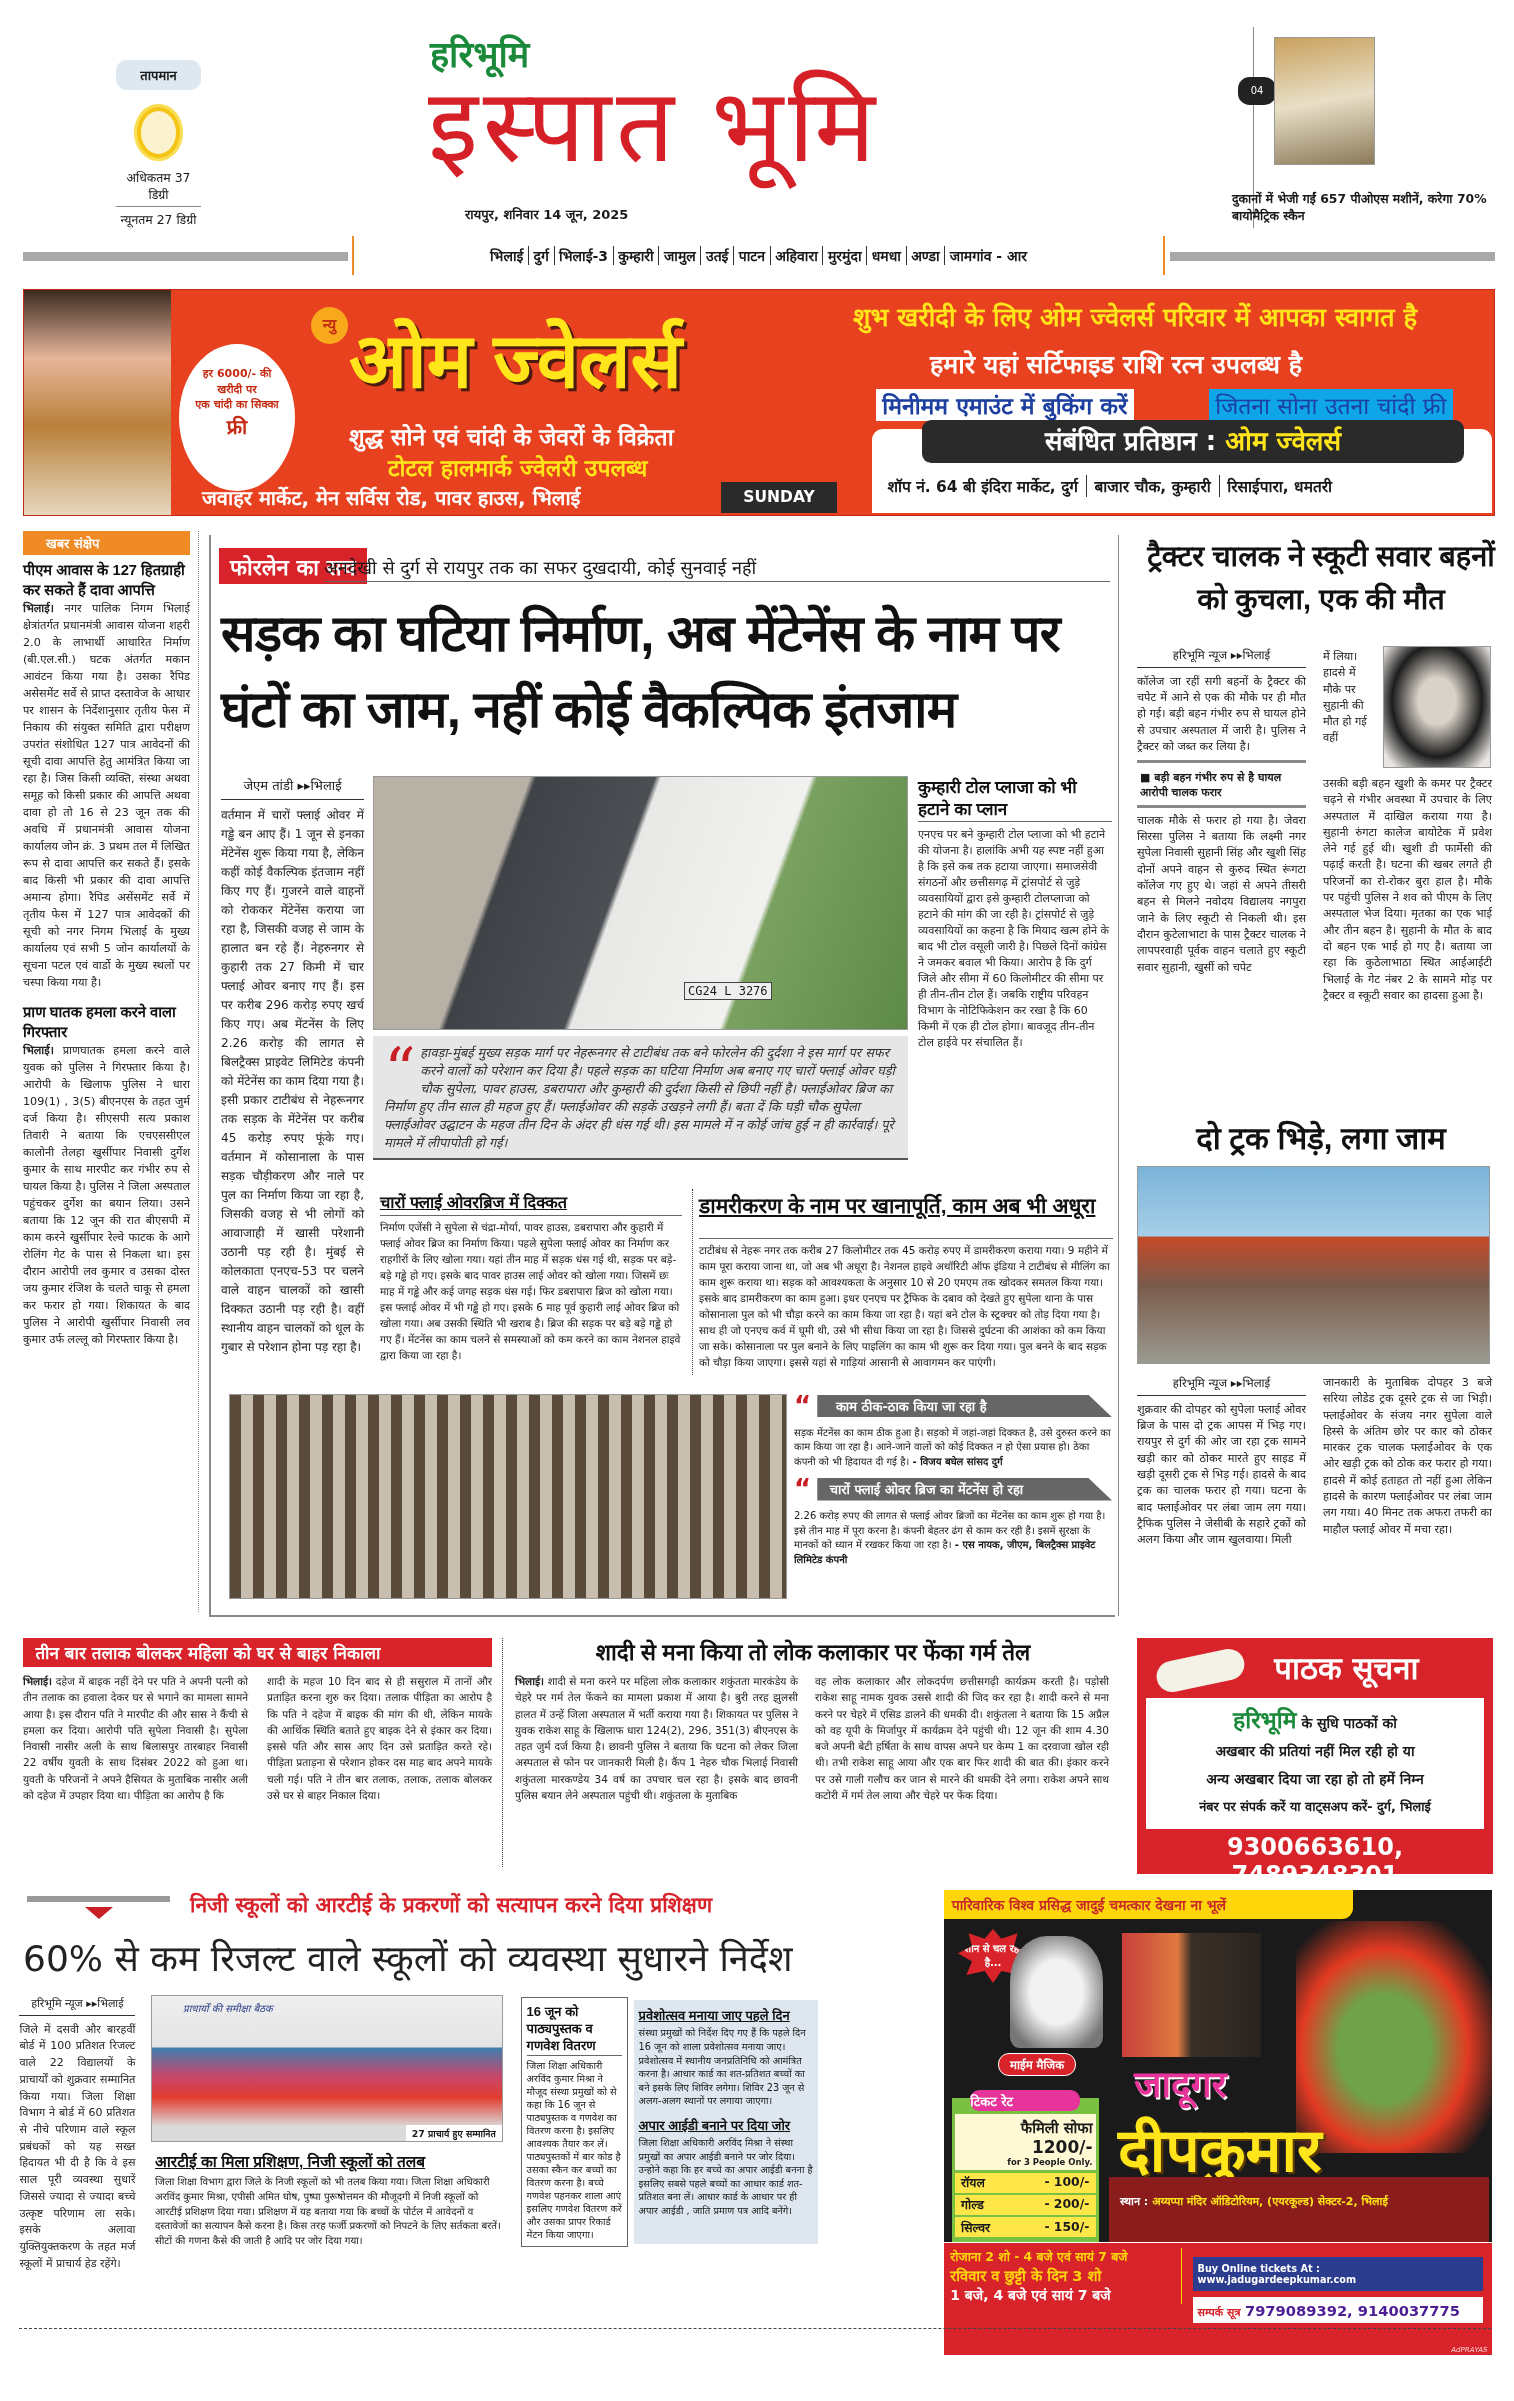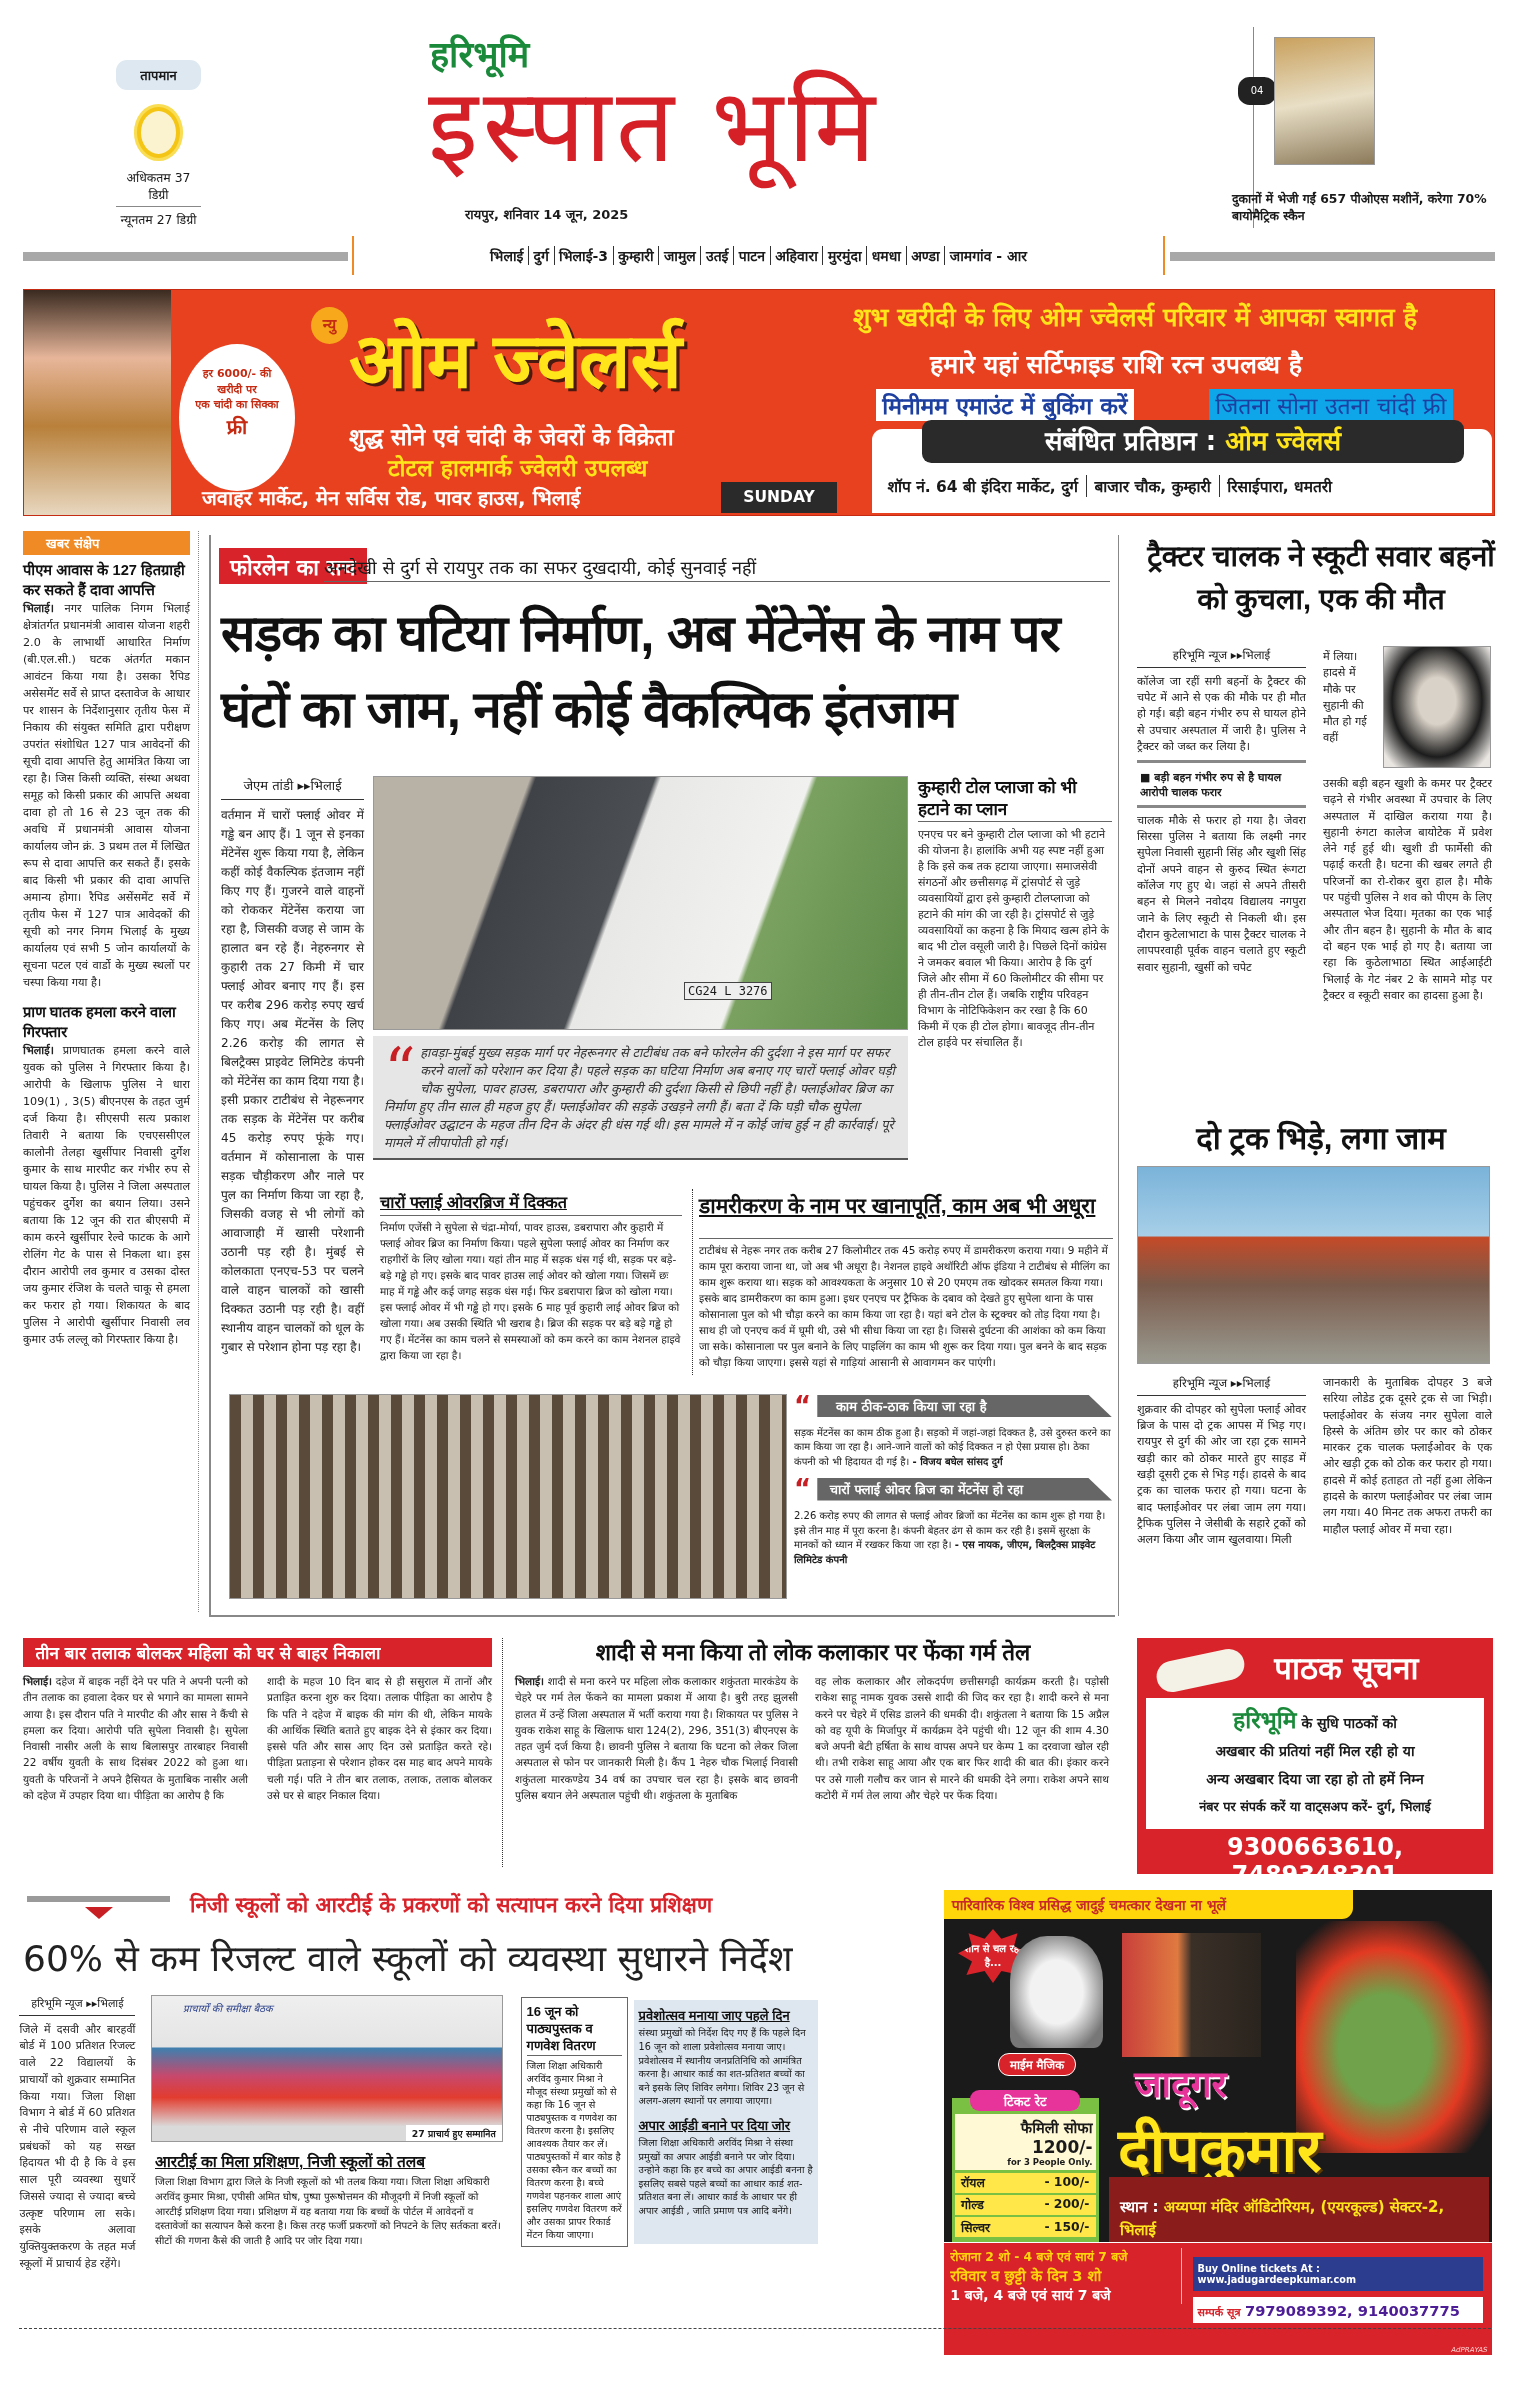--- a/index.html
+++ b/index.html
@@ -216,40 +216,40 @@
 <div class="abs" style="left:944px;top:1890px;width:548px;height:352px;background:#1a1a1a;overflow:hidden">
   <div class="abs" style="left:0;top:0;width:409px;height:29px;background:#ffd60a;color:#c8282a;font-weight:bold;font-size:14px;padding:4.6px 7.7px;border-radius:0 0 11px 0">पारिवारिक विश्व प्रसिद्ध जादुई चमत्कार देखना ना भूलें</div>
   <div class="abs" style="left:14px;top:39px;width:70px;height:54px;background:#d8232a;color:#fff;font-weight:bold;font-size:10px;text-align:center;padding-top:11.6px;clip-path:polygon(50% 0,62% 18%,85% 8%,80% 32%,100% 45%,80% 60%,88% 85%,62% 78%,50% 100%,38% 78%,12% 85%,20% 60%,0 45%,20% 32%,15% 8%,38% 18%)">शान से चल रहा है...</div>
   <div class="abs" style="left:66px;top:46px;width:93px;height:112px;background:radial-gradient(ellipse,#f2f2f2 40%,#777 80%);border-radius:40% 40% 10% 10%"></div>
   <div class="abs" style="left:54px;top:163px;background:#d8232a;color:#fff;font-weight:bold;font-size:11.6px;padding:3.1px 11px;border-radius:11px;border:1.5px solid #fff">माईम मैजिक</div>
   <div class="abs" style="left:178px;top:43px;width:139px;height:124px;background:linear-gradient(90deg,#c83f3b,#e07a40 40%,#3a3028 50%,#2a241e)"></div>
   <div class="abs" style="left:352px;top:31px;width:196px;height:232px;background:radial-gradient(ellipse at 45% 55%,#6fa24a 30%,#e23a22 55%,#1a1a1a 80%)"></div>
   <div class="abs" style="left:190px;top:167px;font-size:37px;font-weight:bold;color:#e6349a;text-shadow:1.5px 1.5px 0 #fff">जादूगर</div>
   <div class="abs" style="left:174px;top:217px;font-size:60px;font-weight:bold;color:#ffe51a;text-shadow:2.3px 2.3px 0 #5a3a00">दीपकुमार</div>
   <div class="abs" style="left:7.7px;top:208px;width:147px;height:186px;background:#7ac143;padding:3.1px">
-    <div style="background:#e6349a;color:#fff;font-weight:bold;font-size:13px;text-align:center;border-radius:9.3px;margin:-11px 15.5px 3.1px;padding:1.5px 0">टिकट रेट</div>
+    <div style="background:#e6349a;color:#fff;font-weight:bold;font-size:13px;border-radius:9.3px;margin:-11px 15.5px 3.1px;padding:1.5px 0">टिकट रेट</div>
     <div style="background:#fff9d6;text-align:right;padding:3.1px">
       <div style="font-weight:bold;font-size:14.7px">फैमिली सोफा</div>
       <div style="font-weight:bold;font-size:17px">1200/-</div>
       <div style="font-size:8.5px;font-weight:bold">for 3 People Only.</div>
     </div>
     <div style="background:#ffe74a;margin-top:2.3px;padding:1.5px 6.2px;font-weight:bold;font-size:12.4px;display:flex;justify-content:space-between">
         <span>रॉयल</span>
         <span>- 100/-</span>
       </div>
     <div style="background:#ffe74a;margin-top:2.3px;padding:1.5px 6.2px;font-weight:bold;font-size:12.4px;display:flex;justify-content:space-between">
         <span>गोल्ड</span>
         <span>- 200/-</span>
       </div>
     <div style="background:#ffe74a;margin-top:2.3px;padding:1.5px 6.2px;font-weight:bold;font-size:12.4px;display:flex;justify-content:space-between">
         <span>सिल्वर</span>
         <span>- 150/-</span>
       </div>
   </div>
-  <div class="abs" style="left:165px;top:287px;width:380px;height:66px;background:#8a1c1c;padding:19px 11px;font-weight:bold;font-size:15px;line-height:23px;color:#fff">
+  <div class="abs" style="left:165px;top:287px;width:380px;height:66px;background:#8a1c1c;padding:13px 11px;font-weight:bold;font-size:11px;line-height:23px;color:#fff">
     <span>स्थान :</span> <span style="color:#ffe51a">अय्यप्पा मंदिर ऑडिटोरियम, (एयरकूल्ड) सेक्टर-2, भिलाई</span>
   </div>
 </div>
 <div class="abs" style="left:944px;top:2243px;width:548px;height:112px;background:#d8232a">
   <div class="abs" style="left:6.2px;top:4.6px;width:232px;font-weight:bold;font-size:12.4px;line-height:17px;border-right:1.5px solid #ffd60a">
     <div style="color:#ffd60a">रोजाना 2 शो - 4 बजे एवं सायं 7 बजे</div>
     <div style="color:#ffd60a;font-size:14.7px;line-height:22px">रविवार व छुट्टी के दिन 3 शो</div>
     <div style="color:#fff;font-size:14px">1 बजे, 4 बजे एवं सायं 7 बजे</div>
   </div>
   <div class="abs" style="left:249px;top:14px;width:290px;background:#2c3d8f;color:#fff;font-weight:bold;font-size:9.7px;padding:6.2px 4.6px">Buy Online tickets At : www.jadugardeepkumar.com</div>

